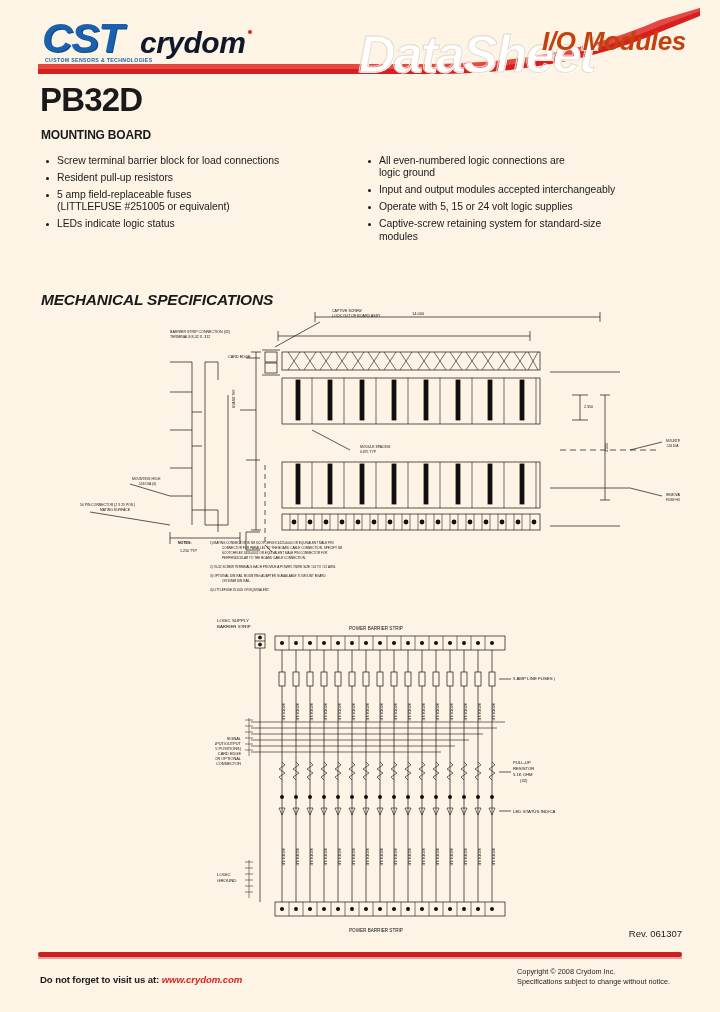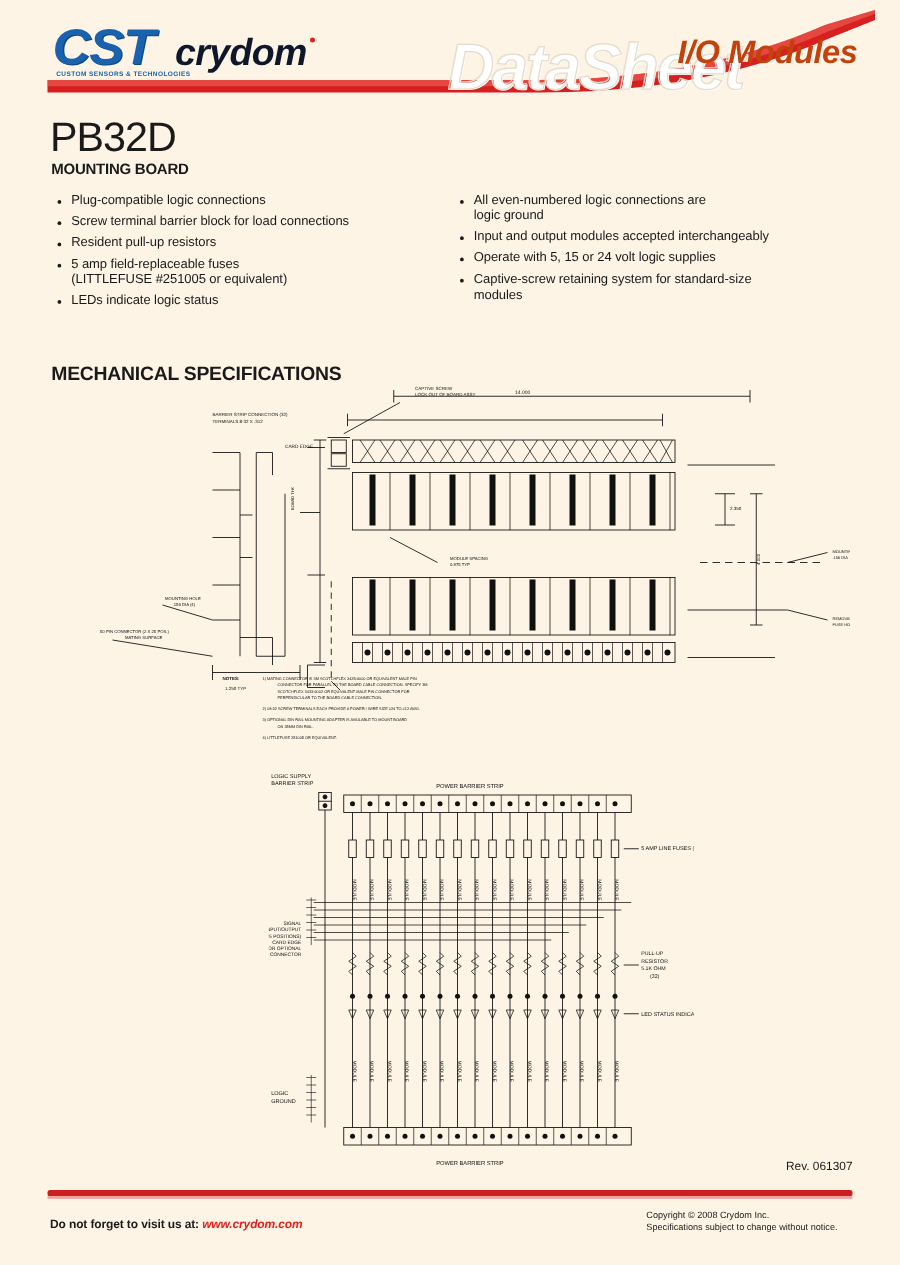--- a/index.html
+++ b/index.html
@@ -48,41 +48,41 @@
     white-space:nowrap;
     font-family:"Liberation Sans", sans-serif;
   }
   .io-modules{
     position:absolute;right:34px;top:26px;
     font-size:26px;font-weight:bold;font-style:italic;
     color:#c2410c;letter-spacing:-.3px;white-space:nowrap;
   }
 
   
-  .part-no{position:absolute;left:40px;top:91px;font-size:33px;font-weight:normal;letter-spacing:-.8px;}
+  .part-no{position:absolute;left:40px;top:81px;font-size:33px;font-weight:bold;letter-spacing:-.8px;}
   .sub-title{position:absolute;left:41px;top:128px;font-size:12px;font-weight:bold;letter-spacing:-.2px;}
 
   
   .features{position:absolute;left:0;top:155px;width:720px;}
   .col{position:absolute;}
   .col-left{left:44px;width:300px;}
   .col-right{left:366px;width:320px;}
   ul.bl{list-style:none;margin:0;padding:0;}
   ul.bl li{
     position:relative;padding-left:13px;margin:0 0 4.6px 0;
     font-size:10.4px;line-height:12.4px;letter-spacing:-.05px;
   }
   ul.bl li::before{
     content:"";position:absolute;left:2px;top:4.6px;
     width:3.2px;height:3.2px;background:#1a1a1a;border-radius:50%;
   }
   ul.bl li .cont{display:block;padding-left:0;}
 
   
-  .mech-head{position:absolute;left:41px;top:291px;font-size:15.5px;font-weight:bold;letter-spacing:-.2px;}
+  .mech-head{position:absolute;left:41px;top:291px;font-size:15.5px;font-weight:bold;letter-spacing:-.2px;font-style:italic;}
 
   
   .drawing{position:absolute;}
   .dwg-top{left:60px;top:300px;width:620px;height:310px;}
   .dwg-bot{left:215px;top:612px;width:340px;height:335px;}
   .drawing svg{display:block;}
 
   
   .rev{position:absolute;right:38px;top:928px;font-size:9.5px;}
   .redbar{position:absolute;left:38px;top:952px;width:644px;height:5px;background:#cc1f1f;border-radius:2px;}
@@ -110,21 +110,20 @@
     <div class="watermark">DataSheet</div>
     <div class="io-modules">I/O Modules</div>
   </div>
 
   <div class="part-no">PB32D</div>
   <div class="sub-title">MOUNTING BOARD</div>
 
   <div class="features">
     <div class="col col-left">
       <ul class="bl">
-        <li><span>Plug-compatible logic connections</span></li>
         <li><span>Screw terminal barrier block for load connections</span></li>
         <li><span>Resident pull-up resistors</span></li>
         <li>
           <span>5 amp field-replaceable fuses</span>
           <span class="cont">(LITTLEFUSE #251005 or equivalent)</span>
         </li>
         <li><span>LEDs indicate logic status</span></li>
       </ul>
     </div>
     <div class="col col-right">

